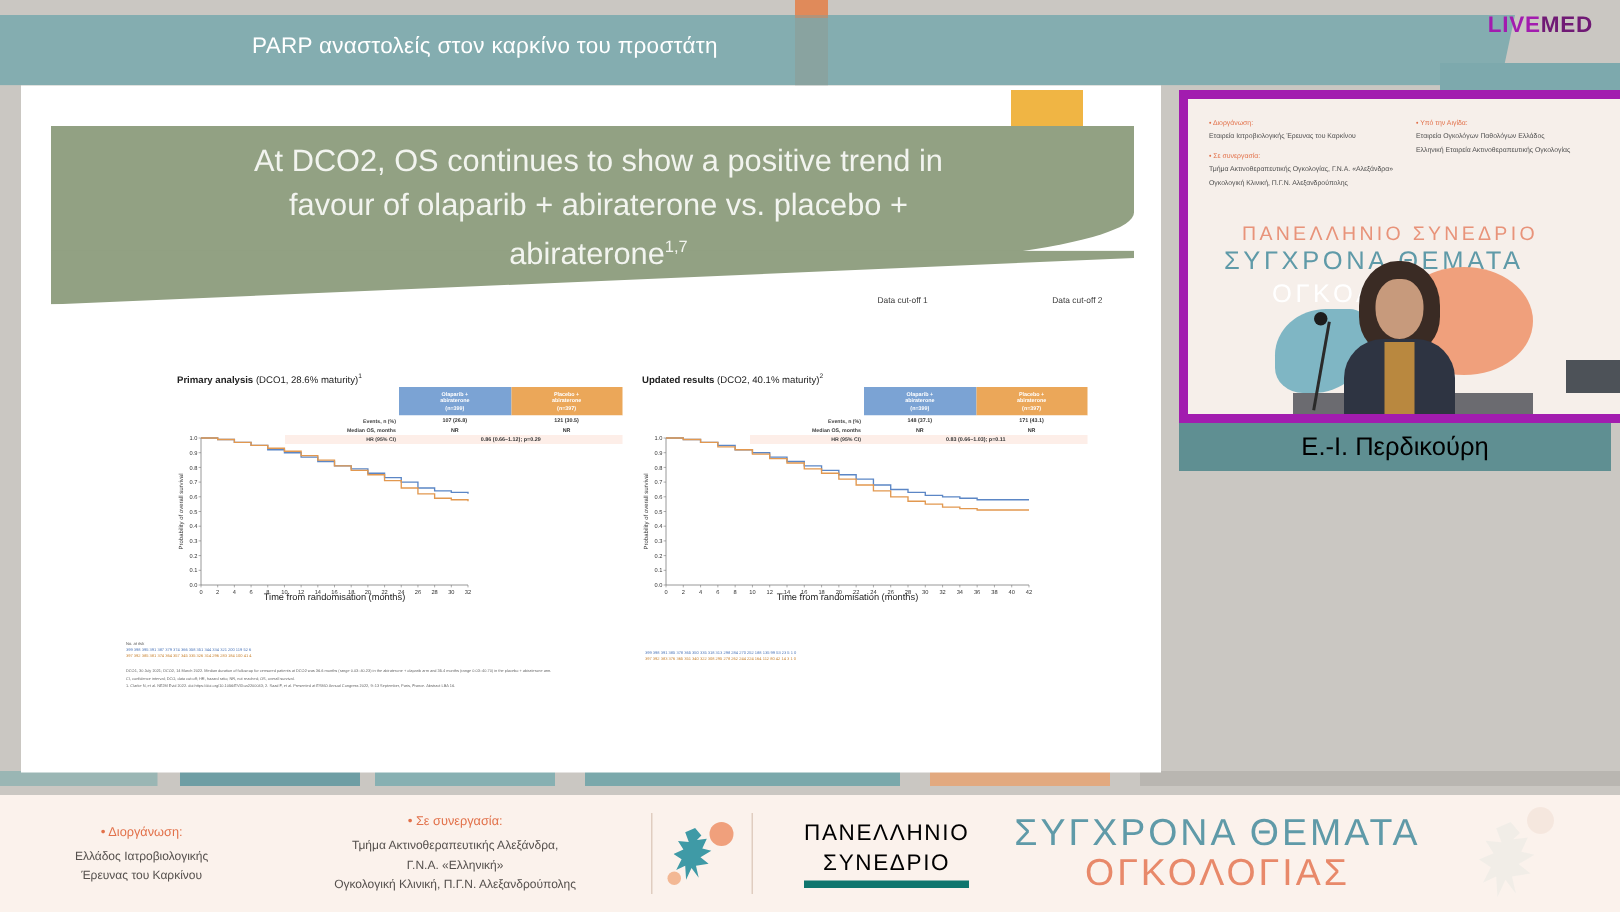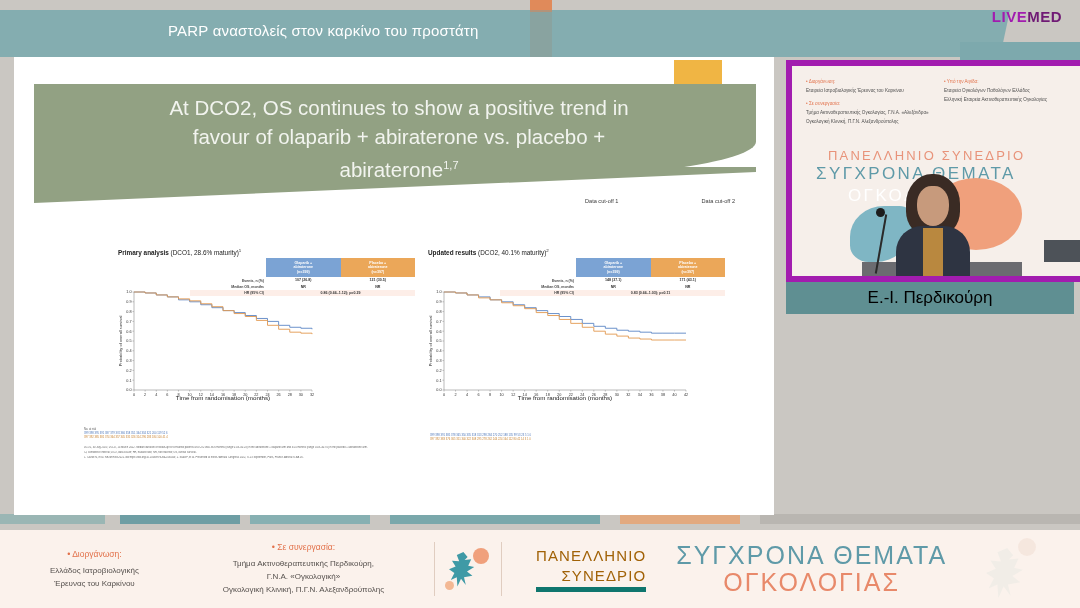--- a/index.html
+++ b/index.html
@@ -120,21 +120,21 @@
   .b-logo{flex:0 0 66px;position:relative;display:flex;align-items:center;justify-content:center;}
   .leaf{position:relative;width:46px;height:46px;}
   .leaf .circ{position:absolute;right:2px;top:2px;width:16px;height:16px;border-radius:50%;
      background:#f0a07c;}
   .leaf .circ2{position:absolute;left:0px;bottom:2px;width:9px;height:9px;border-radius:50%;
      background:#f3b894;}
   .leaf .sprig{position:absolute;left:4px;top:6px;width:30px;height:36px;
      background:#3f9aa6;
      clip-path:polygon(48% 0,62% 14%,52% 22%,74% 20%,64% 38%,84% 42%,60% 54%,78% 66%,50% 70%,56% 92%,40% 74%,28% 96%,26% 70%,6% 78%,18% 58%,0 48%,22% 40%,10% 24%,34% 26%,26% 8%);}
   .b-right{flex:1;display:flex;align-items:center;padding-left:34px;box-sizing:border-box;}
-  .b-panel{color:#a16207;font-size:15px;line-height:20px;letter-spacing:1.1px;text-align:right;}
+  .b-panel{color:#000000;font-size:15px;line-height:20px;letter-spacing:1.1px;text-align:center;}
   .b-panel .ul{border-bottom:5px solid #0f766e;padding-bottom:1px;}
   .b-main{margin-left:30px;text-align:center;}
   .b-main .l1{color:#5f9aa8;font-size:25px;letter-spacing:2px;line-height:27px;}
   .b-main .l2{color:#e8896a;font-size:25px;letter-spacing:2px;line-height:27px;}
   .b-wm{position:absolute;right:30px;bottom:4px;width:70px;height:70px;opacity:.28;}
   .b-wm .c{position:absolute;right:14px;top:4px;width:18px;height:18px;border-radius:50%;
      background:#e9cdbd;}
   .b-wm .s{position:absolute;left:6px;top:14px;width:44px;height:52px;background:#d8e2dc;
      clip-path:polygon(48% 0,62% 14%,52% 22%,74% 20%,64% 38%,84% 42%,60% 54%,78% 66%,50% 70%,56% 92%,40% 74%,28% 96%,26% 70%,6% 78%,18% 58%,0 48%,22% 40%,10% 24%,34% 26%,26% 8%);}
 </style>
@@ -457,22 +457,22 @@
           <div>Ελλάδος Ιατροβιολογικής</div>
           <div>Έρευνας του Καρκίνου</div>
         </div>
       </div>
       <div class="b-col">
         <div class="b-head">
           <span class="dot">•</span>
           <span>Σε συνεργασία:</span>
         </div>
         <div class="b-body">
-          <div>Τμήμα Ακτινοθεραπευτικής Περδικούρη,</div>
-          <div>Γ.Ν.Α. «Ογκολογική»</div>
+          <div>Τμήμα Ακτινοθεραπευτικής Αλεξάνδρα,</div>
+          <div>Γ.Ν.Α. «Ελληνική»</div>
           <div>Ογκολογική Κλινική,  Π.Γ.Ν. Αλεξανδρούπολης</div>
         </div>
       </div>
     </div>
     <div class="b-div"></div>
     <div class="b-logo">
       <div class="leaf">
         <div class="circ"></div>
         <div class="circ2"></div>
         <div class="sprig"></div>

